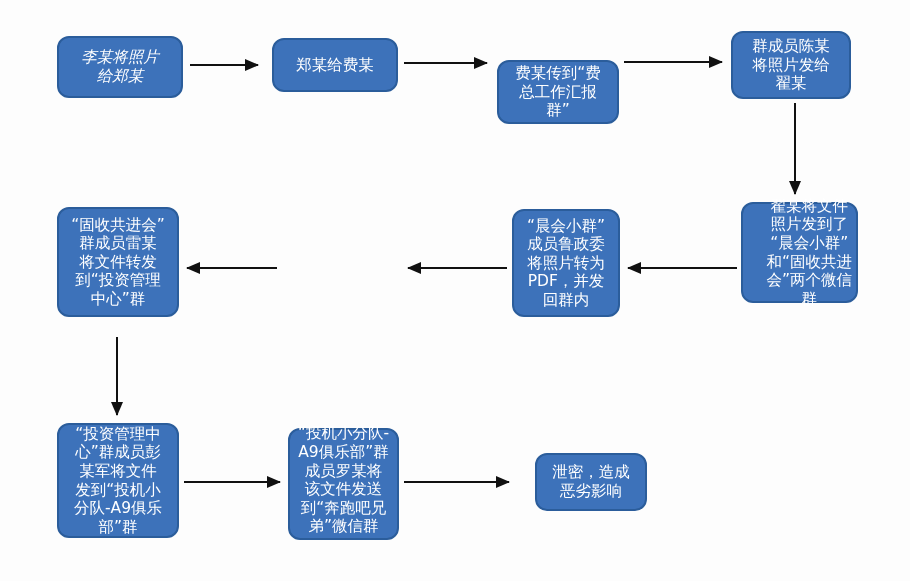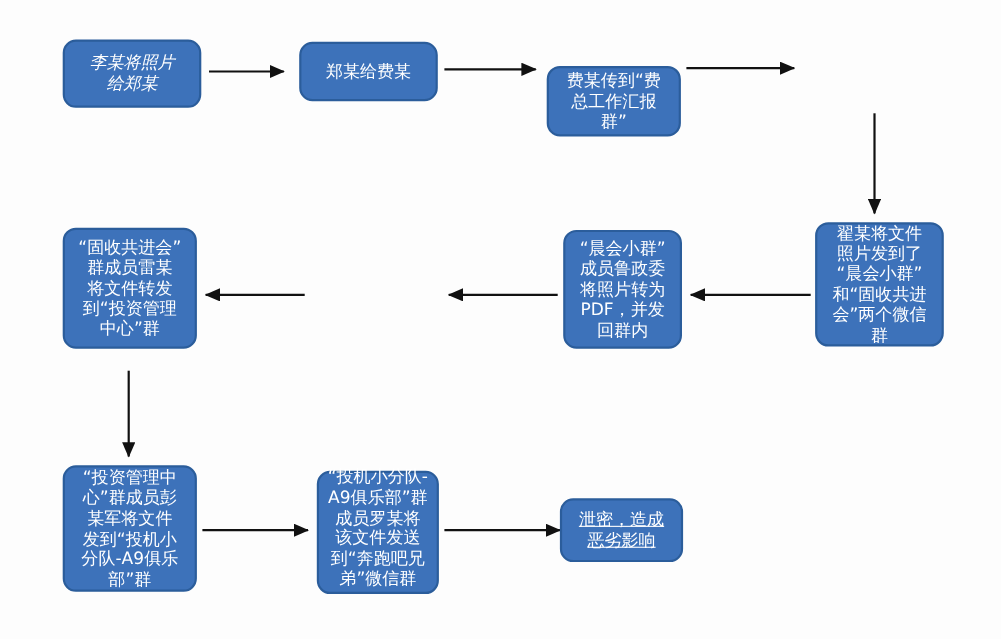--- a/index.html
+++ b/index.html
@@ -73,22 +73,27 @@
   <div class="node" style="left:272px; top:38px;  width:126px; height:54px;">
     <span class="label">郑某给费某</span>
   </div>
 
   <div class="node" style="left:497px; top:29px;  width:122px; height:64px;margin-top:31px;">
     <span class="label">费某传到“费
 总工作汇报
 群”</span>
   </div>
 
+  <div class="node" style="left:731px; top:31px;  width:120px; height:68px;">
+    <span class="label">群成员陈某
+将照片发给
+翟某</span>
+  </div>
 
-  <div class="node" style="left:741px; top:202px; width:117px; height:113px;">
+  <div class="node" style="left:741px; top:202px; width:117px; height:101px;justify-content:flex-end;">
     <span class="label">翟某将文件
 照片发到了
 “晨会小群”
 和“固收共进
 会”两个微信
 群</span>
   </div>
 
   <div class="node" style="left:512px; top:209px; width:108px; height:108px;">
     <span class="label">“晨会小群”
@@ -118,18 +123,18 @@
 
   <div class="node" style="left:288px; top:428px; width:111px; height:112px;align-items:flex-end;">
     <span class="label">“投机小分队-
 A9俱乐部”群
 成员罗某将
 该文件发送
 到“奔跑吧兄
 弟”微信群</span>
   </div>
 
-  <div class="node" style="left:509px; top:453px; width:112px; height:58px;text-decoration:underline;">
+  <div class="node" style="left:535px; top:453px; width:112px; height:58px;">
     <span class="label">泄密，造成
 恶劣影响</span>
   </div>
 
 </div>
 
 </body></html>

